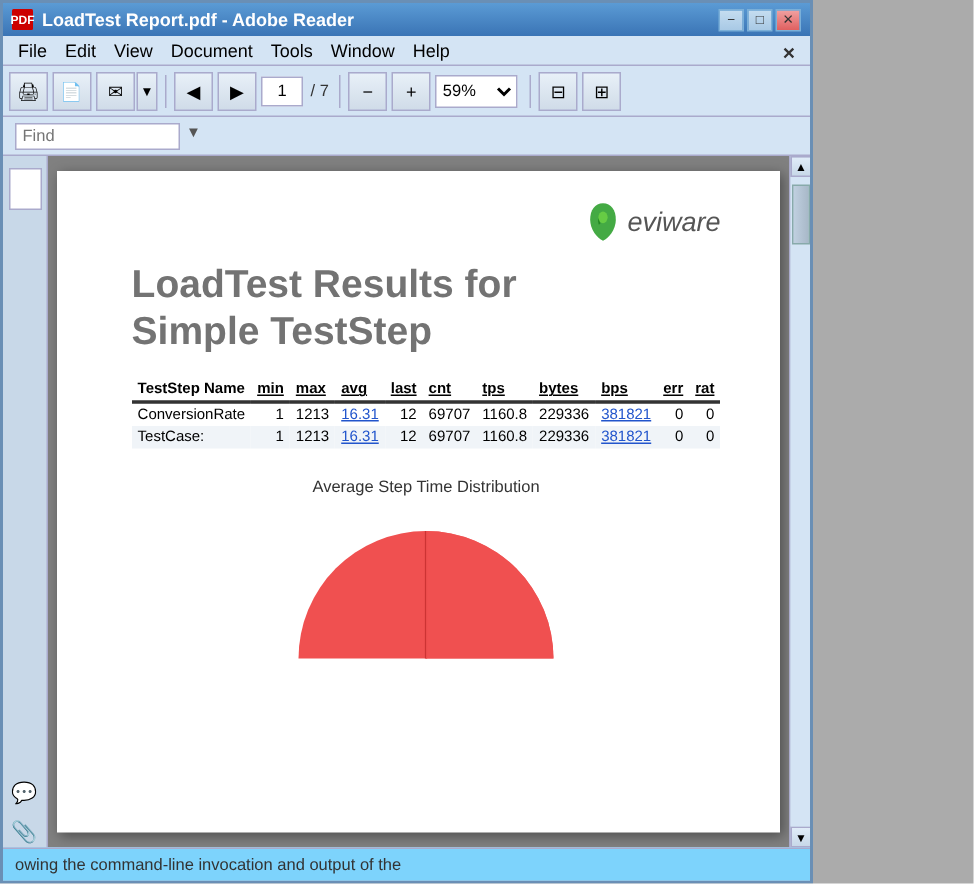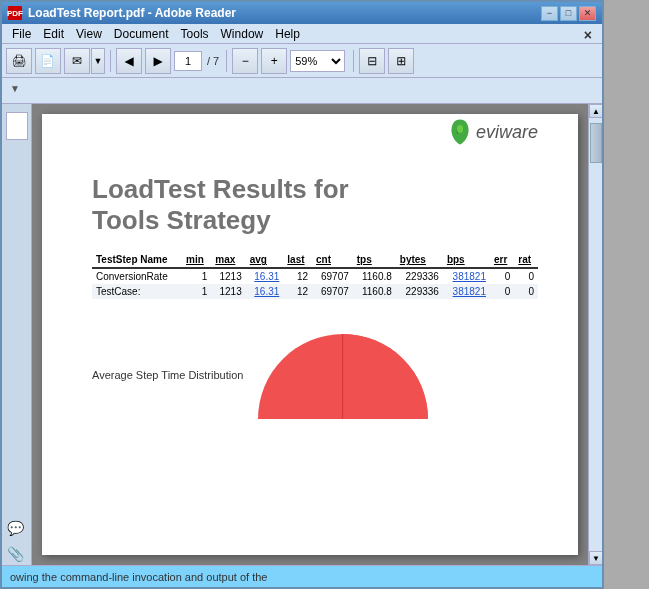--- a/index.html
+++ b/index.html
@@ -7,21 +7,21 @@
       width: 649px;
       height: 589px;
       font-family: Arial, sans-serif;
       font-size: 12px;
       background: #ababab;
       overflow: hidden;
     }
 
     
     .window {
-      width: 604px;
+      width: 542px;
       height: 589px;
       display: flex;
       flex-direction: column;
       border: 2px solid #6a8fb5;
       background: #d4e4f4;
     }
 
     .title-bar {
       background: linear-gradient(to bottom, #5b9bd5, #3a74b5);
       height: 22px;
@@ -271,21 +271,21 @@
       width: 540px;
       min-height: 100%;
       padding: 30px 40px 20px 50px;
       box-shadow: 2px 2px 8px rgba(0,0,0,0.4);
       position: relative;
     }
 
     
     .pdf-logo {
       position: absolute;
-      top: 4px;
+      top: 20px;
       right: 40px;
       display: flex;
       align-items: center;
       gap: 4px;
     }
 
     .logo-leaf {
       width: 24px;
       height: 28px;
     }
@@ -338,21 +338,21 @@
     }
 
     .col-name { width: 90px; }
     .col-num { text-align: right; text-decoration: underline; }
 
     .link-blue { color: #2255cc; text-decoration: underline; }
 
     
     .chart-area {
       display: flex;
-      flex-direction: row;
+      flex-direction: column;
       align-items: center;
       margin-top: 10px;
     }
 
     .chart-title {
       font-size: 11px;
       color: #333;
       margin-bottom: 8px;
     }
 
@@ -425,20 +425,21 @@
       <option>125%</option>
     </select>
     <div style="display:flex;gap:1px;">
     </div>
     <div class="tb-separator"></div>
     <div class="tb-btn">⊟</div>
     <div class="tb-btn">⊞</div>
   </div>
 
   <div class="find-bar">
+    <input class="find-input" type="text" placeholder="Find" style="">
     <span class="find-arrow">▼</span>
   </div>
 
   <div class="main-area">
 
     <div class="left-sidebar">
       <div class="sidebar-thumb"></div>
       <div style="flex:1"></div>
       <div class="sidebar-icon">💬</div>
       <div class="sidebar-icon">📎</div>
@@ -451,21 +452,21 @@
           <svg class="logo-leaf" viewBox="0 0 30 36" xmlns="http://www.w3.org/2000/svg">
             <path d="M15 2 C8 2, 4 8, 4 16 C4 24, 10 32, 15 34 C20 32, 26 24, 26 16 C26 8, 22 2, 15 2Z" fill="#44aa44"></path>
             <path d="M15 10 C12 12, 11 16, 12 20" fill="none" stroke="#228822" stroke-width="1.5"></path>
             <ellipse cx="15" cy="14" rx="4" ry="5" fill="#66cc44"></ellipse>
           </svg>
           <span class="logo-text">eviware</span>
         </div>
 
         <div class="pdf-title">
           <div>LoadTest Results for</div>
-          <div>Tools Strategy</div>
+          <div>Simple TestStep</div>
         </div>
 
 
         <table class="stats-table">
           <thead>
             <tr>
               <th class="col-name">TestStep Name</th>
               <th class="col-num">min</th>
               <th class="col-num">max</th>
               <th class="col-num">avg</th>

